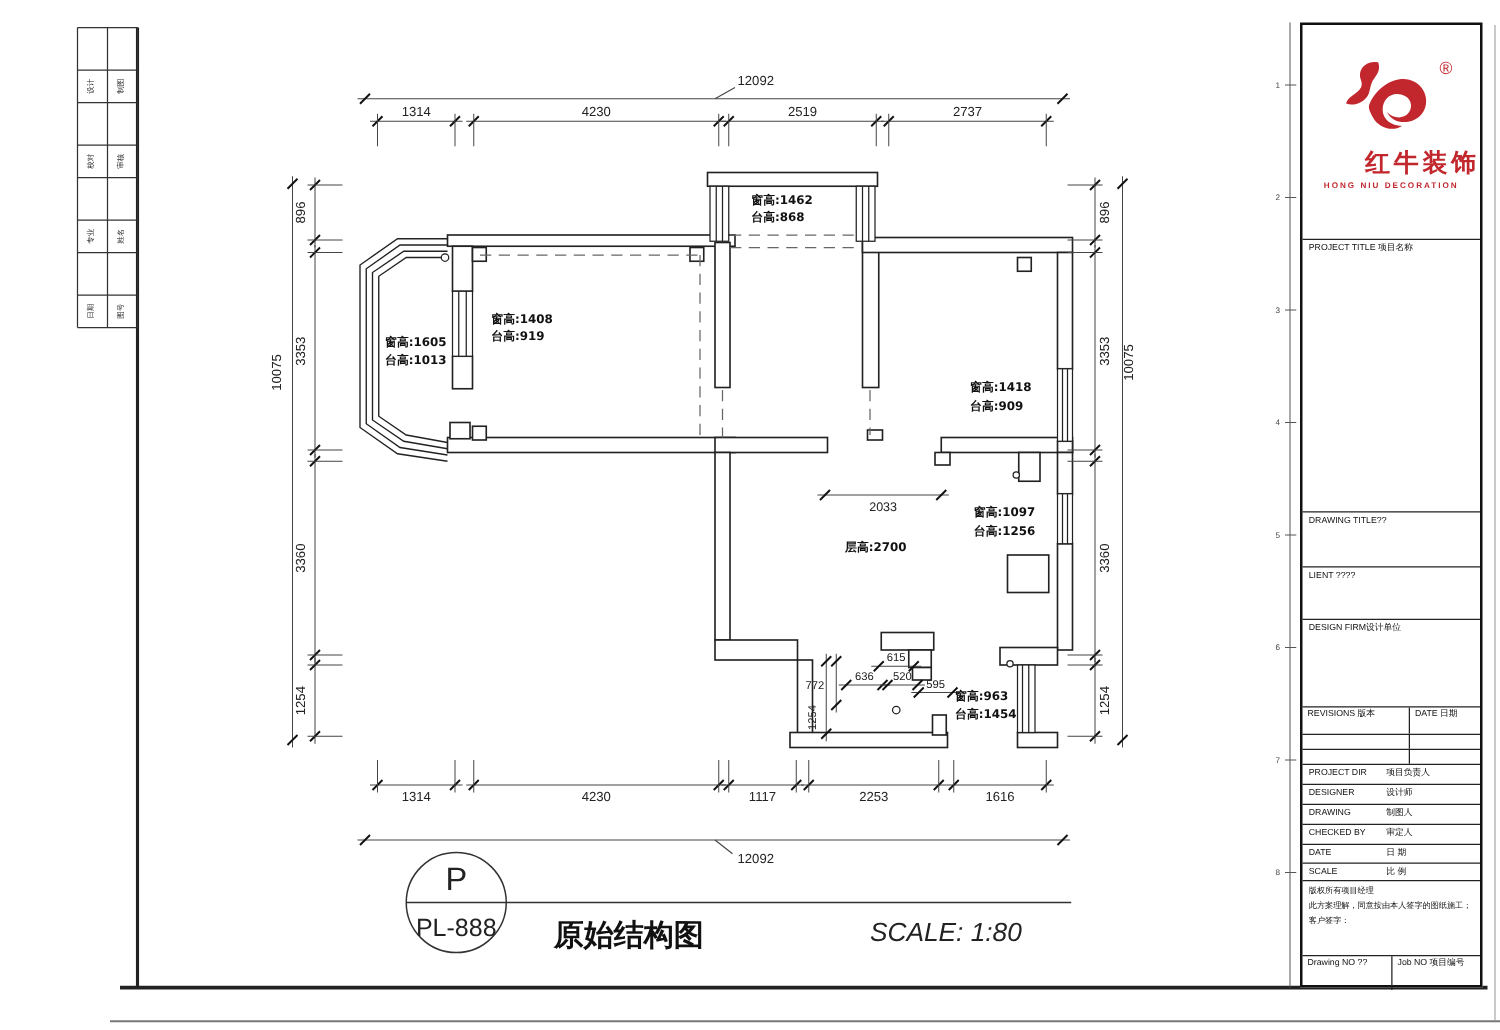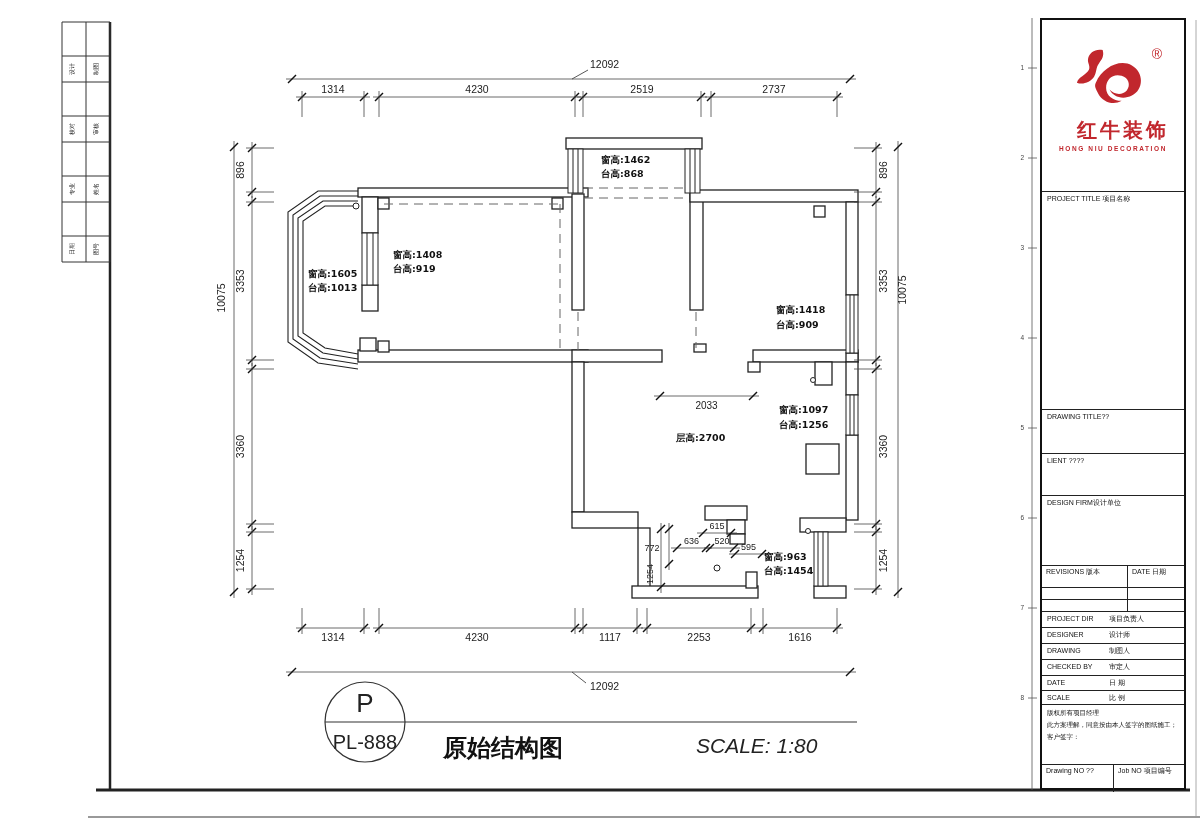--- a/index.html
+++ b/index.html
@@ -12,21 +12,21 @@
   .note{font-size:9.5px;font-weight:600;fill:#111;font-family:"DejaVu Sans",sans-serif;}
   .dash{stroke:#666;stroke-width:1;fill:none;stroke-dasharray:9 6;}
   
   .tb{position:absolute;left:1040px;top:18px;width:146px;height:772px;border:2px solid #111;
       box-sizing:border-box;background:#fff;font-size:7px;line-height:1.25;}
   .tb-sec{border-bottom:1px solid #222;box-sizing:border-box;padding:3px 5px;overflow:hidden;}
   .tb-logo{height:172px;border-bottom:1px solid #222;box-sizing:border-box;position:relative;
            padding-top:26px;}
   .bull{display:block;margin:0 auto;}
   .reg{position:absolute;top:26px;right:22px;font-size:14px;}
-  .brand-cn{font-size:20px;font-weight:bold;letter-spacing:3px;text-align:center;margin-top:2px;
+  .brand-cn{font-size:20px;font-weight:bold;letter-spacing:3px;text-align:right;margin-top:2px;
             font-family:"DejaVu Sans",sans-serif;padding-left:20px;}
   .brand-en{font-size:6.5px;letter-spacing:1.6px;text-align:center;margin-top:2px;font-weight:bold;}
   .rev-row{display:flex;border-bottom:1px solid #222;box-sizing:border-box;}
   .rev-row span{display:block;box-sizing:border-box;padding:2px 4px;}
   .rev-c1{width:86px;border-right:1px solid #222;height:100%;}
   .rev-c2{flex:1;}
   .tb-row{display:flex;justify-content:flex-start;gap:10px;border-bottom:1px solid #222;
           box-sizing:border-box;padding:3px 5px;}
   .tb-row .en{width:52px;}
   .tb-notes{border-bottom:1px solid #222;box-sizing:border-box;padding:4px 5px;font-size:6.5px;}

